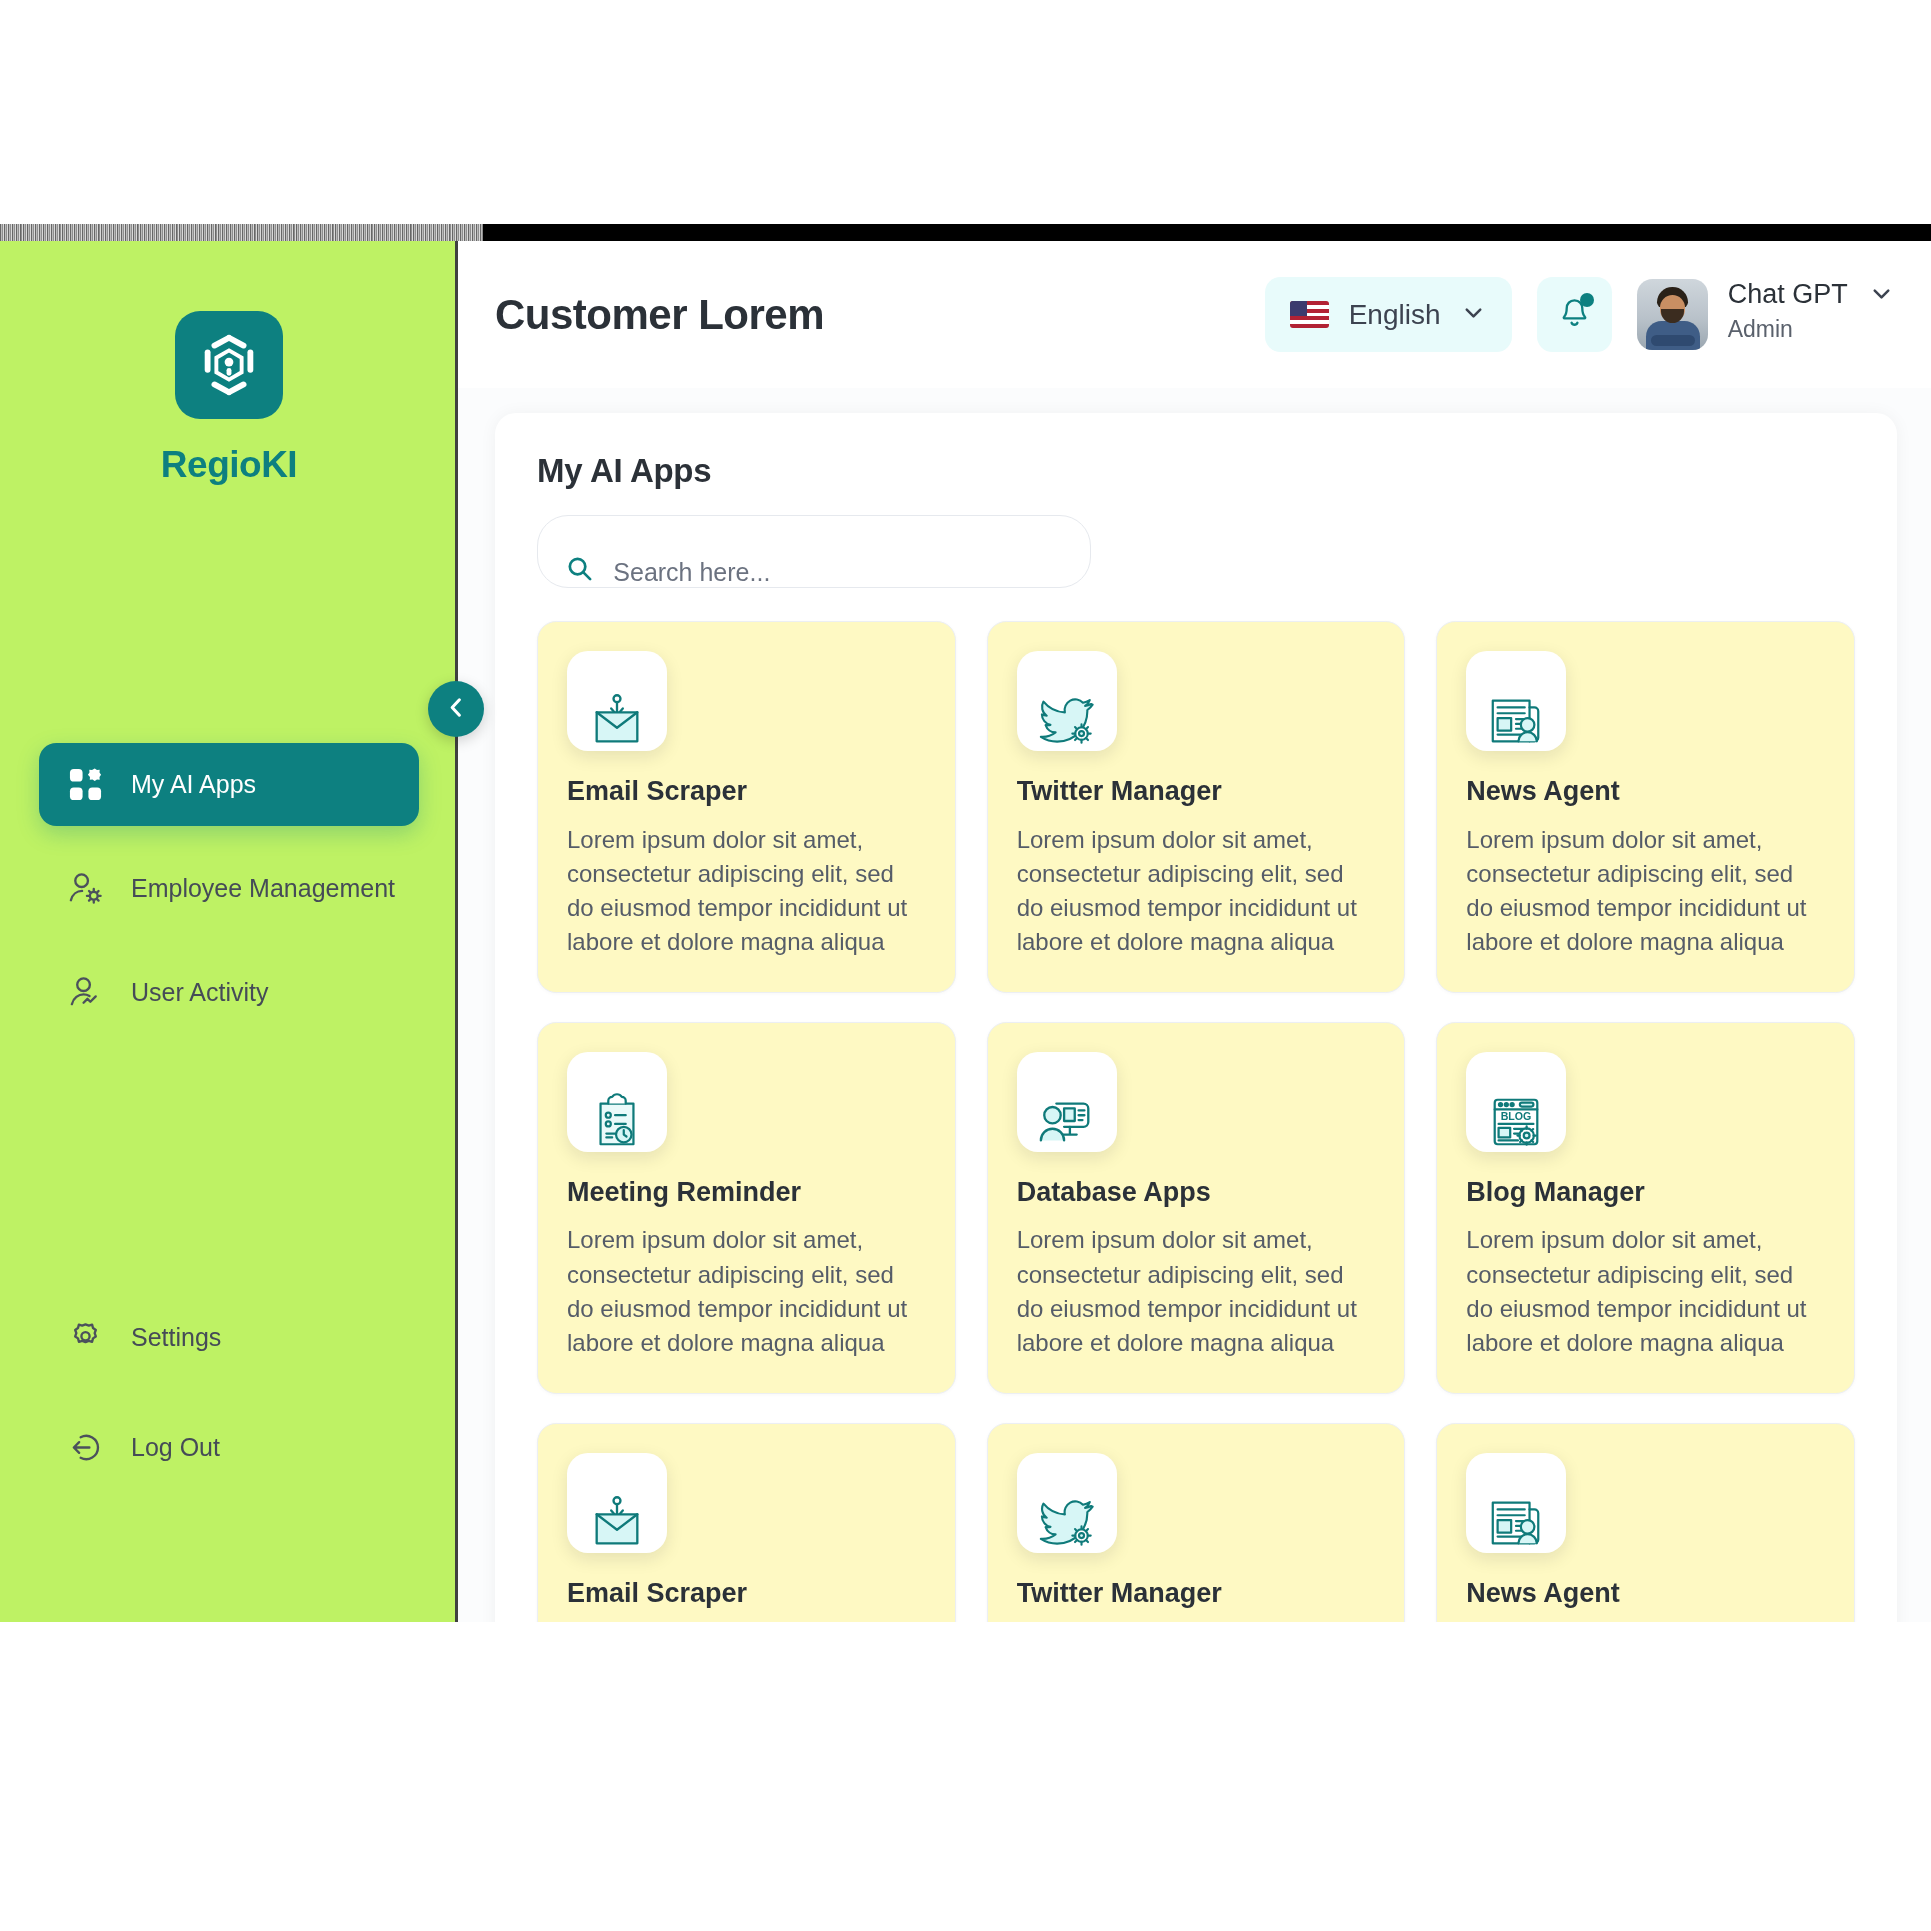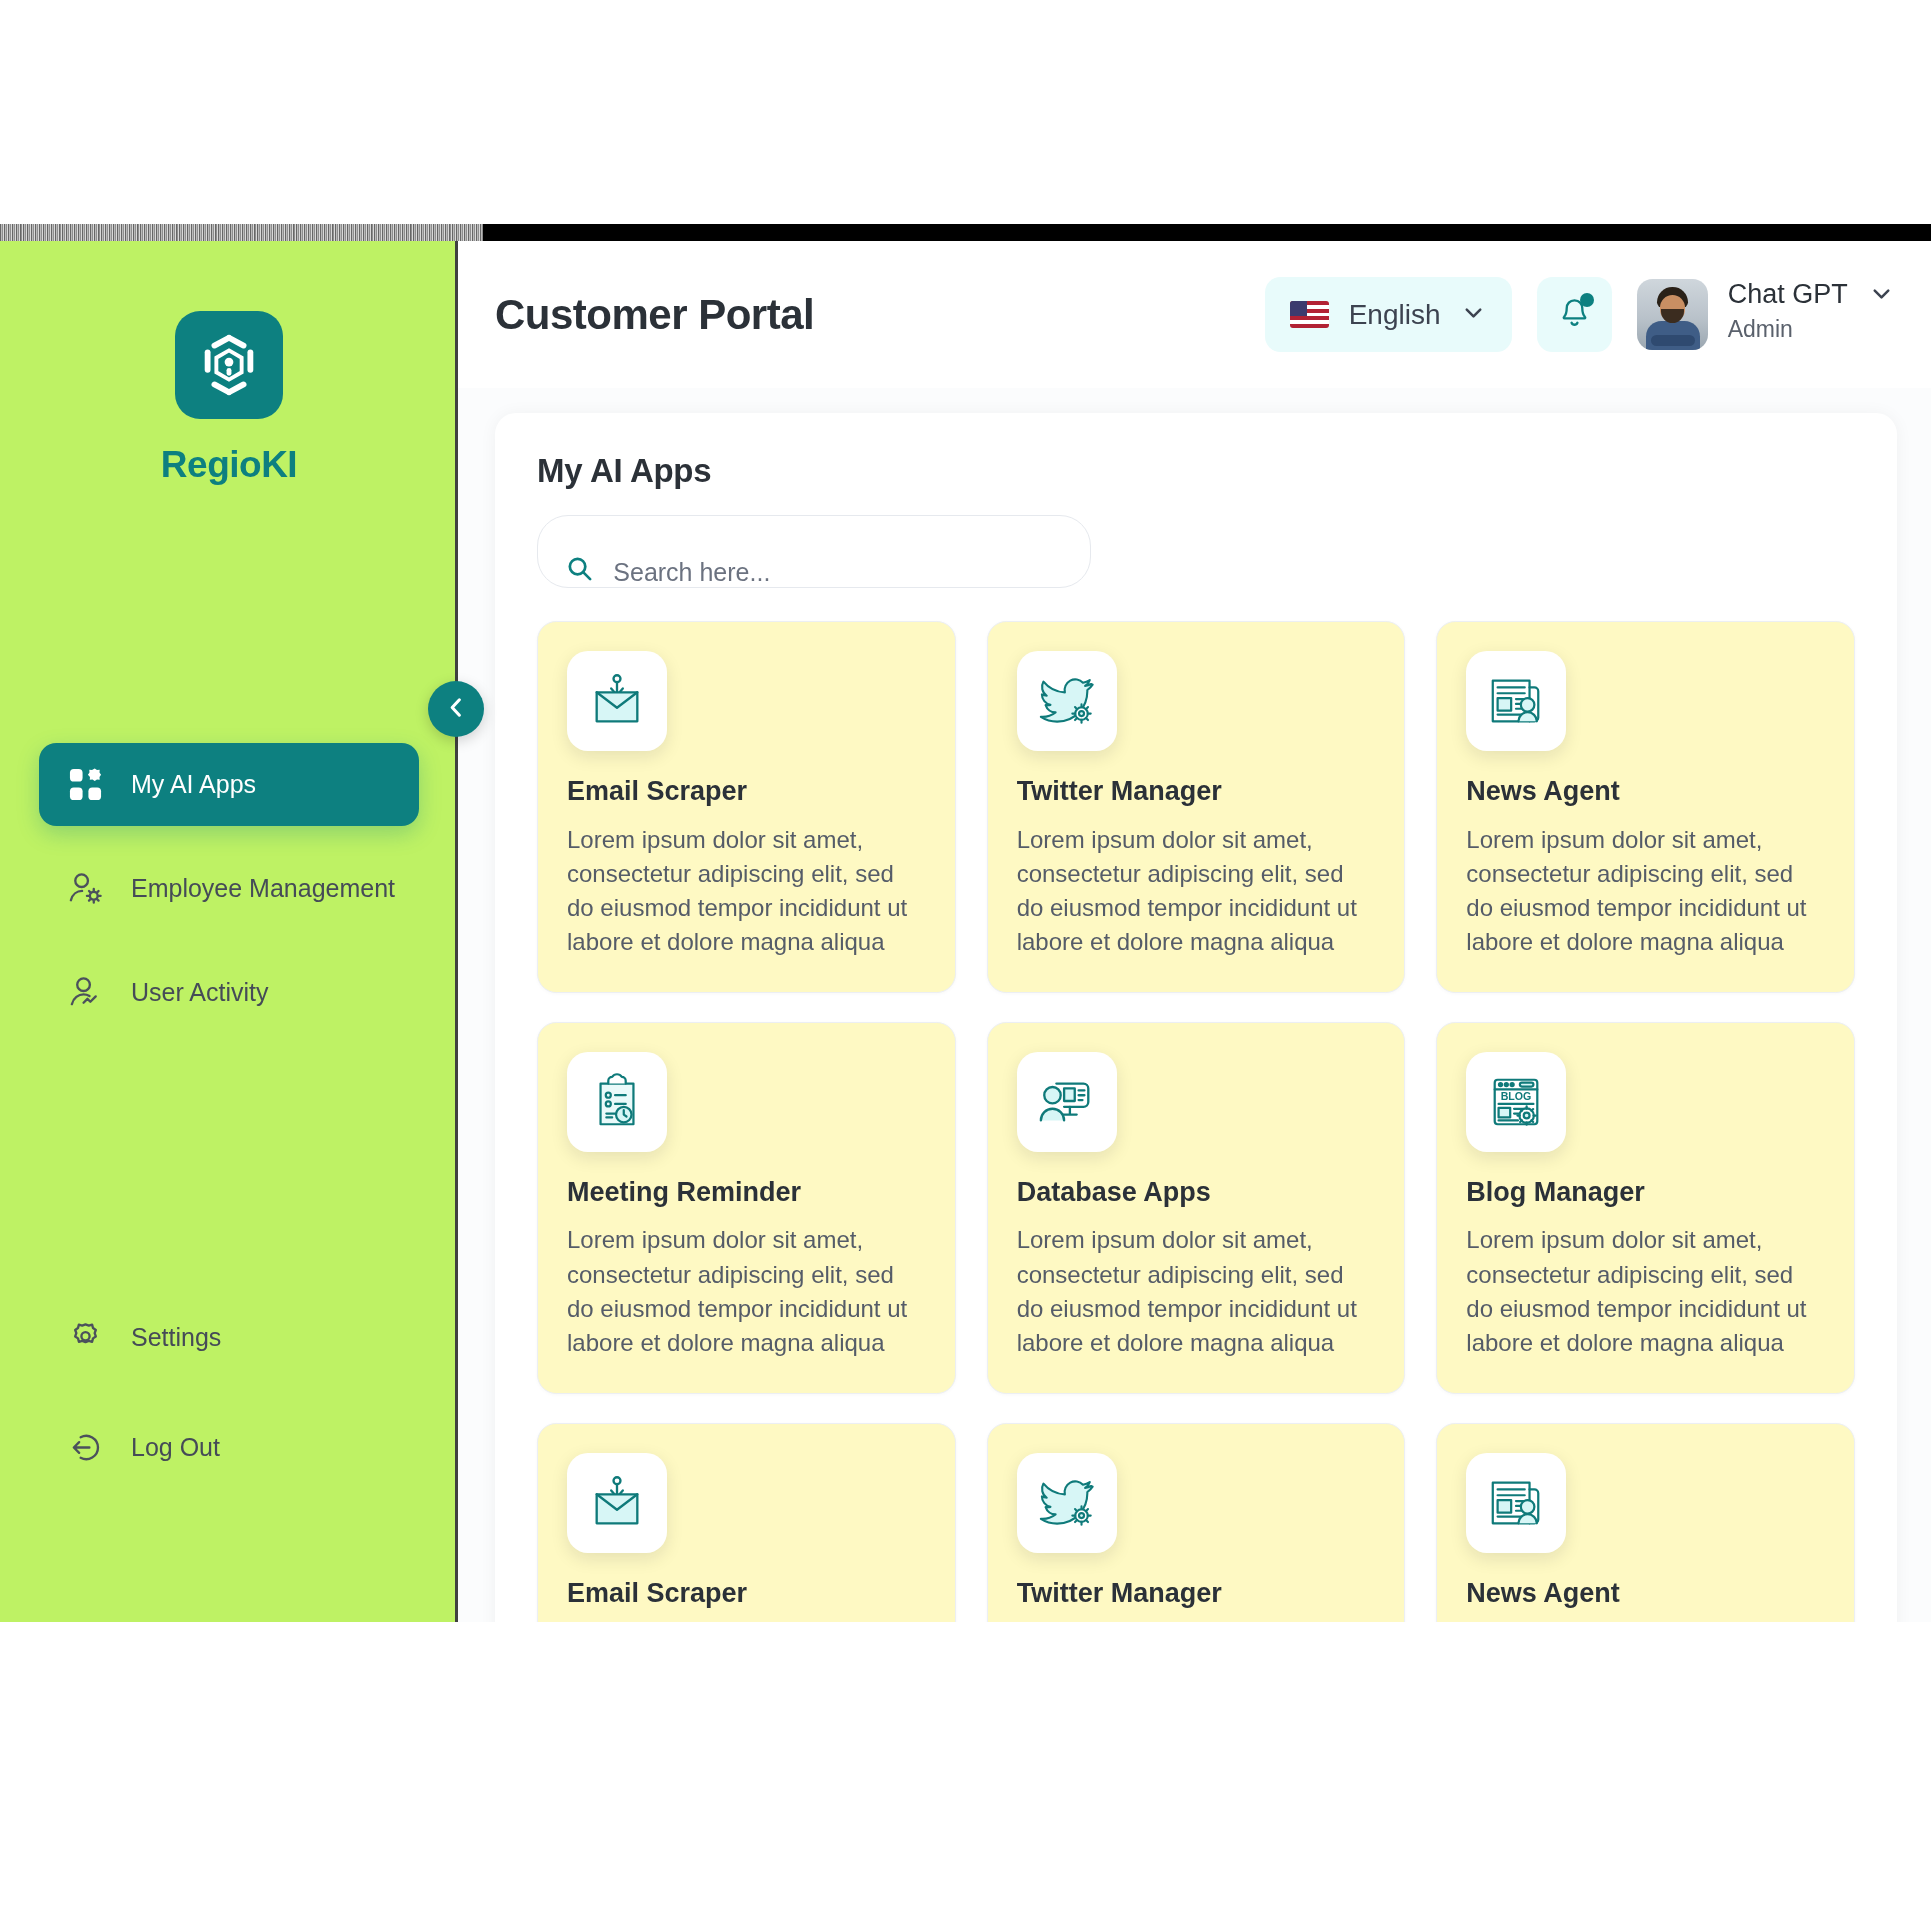--- a/index.html
+++ b/index.html
@@ -183,21 +183,21 @@
     background: #fef9c3;
     padding: 29px 29px 33px 29px;
     box-shadow: 0 1px 3.9px rgba(17,24,39,.03);
     cursor: pointer;
     min-height: 322px;
   }
   .card-icon {
     width: 100px; height: 100px; border-radius: 21px;
     background: #ffffff;
     box-shadow: 0 5.8px 17.4px rgba(17,24,39,.10);
-    display: flex; align-items: center; justify-content: center;
+    display: flex; align-items: flex-end; justify-content: center;
     margin-bottom: 25px;
   }
   .card-title { font-size: 27px; font-weight: 700; color:#2b3138; margin-bottom: 15.4px; }
   .card-desc  { font-size: 24px; line-height: 1.42; color:#555c68; }
 </style>
 </head>
 <body>
 
 <div id="viewport">
 
@@ -287,21 +287,21 @@
     <span>
       <svg width="25" height="25" viewBox="0 0 26 26" fill="none" stroke="#fff" stroke-width="3.2" stroke-linecap="round" stroke-linejoin="round">
         <path d="M16 5L8.5 13 16 21"></path>
       </svg>
     </span>
   </div>
 
   <section id="main">
 
     <header id="topbar">
-      <h1 id="page-title">Customer Portal</h1>
+      <h1 id="page-title">Customer Lorem</h1>
 
       <div id="topbar-right">
 
         <div id="lang-select">
           <span class="flag"></span>
           <span id="lang-label">English</span>
           <span class="chev">
             <svg width="27" height="27" viewBox="0 0 28 28" fill="none" stroke="#3c4350" stroke-width="2.6" stroke-linecap="round" stroke-linejoin="round">
               <path d="M7 11l7 7 7-7"></path>
             </svg>

